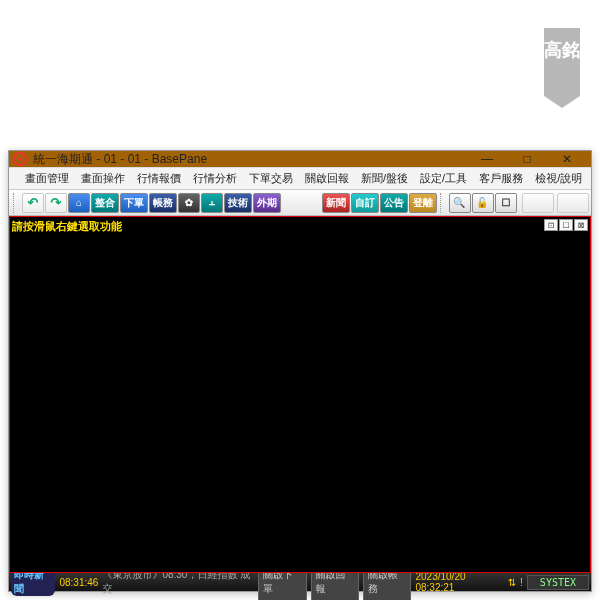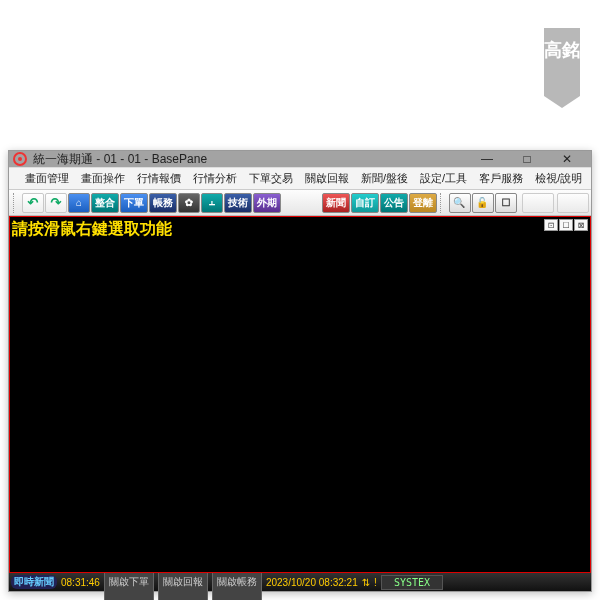--- a/index.html
+++ b/index.html
@@ -28,21 +28,21 @@
   .window {
     position: absolute;
     left: 8px; top: 150px;
     width: 584px; height: 442px;
     background: #f0f0f0;
     border: 1px solid #999;
     box-shadow: 0 2px 8px rgba(0,0,0,0.25);
     display: flex; flex-direction: column;
   }
   .titlebar {
-    height: 16px; background: #a3a3a3;
+    height: 16px; background: #a16207;
     display: flex; align-items: center;
     padding: 8px 4px;
     border-bottom: 1px solid #ddd;
   }
   .titleicon {
     width: 14px; height: 14px; border-radius: 50%;
     border: 2px solid #e33; margin-right: 6px;
     position: relative;
   }
   .titleicon::after { content:""; position:absolute; inset:3px; background:#e33; border-radius:50%; }
@@ -93,21 +93,21 @@
   .c-lite { background: linear-gradient(#fff,#ddd); color:#333; }
   .tb-spacer { flex:1; }
   .tb-extra { width:32px; height:20px; border:1px solid #ccc; background:linear-gradient(#fdfdfd,#eaeaea); border-radius:2px; margin-left:2px; display:flex; align-items:center; justify-content:center; color:#666; font-size:10px; }
   .content {
     flex: 1; border: 1px solid #d00;
     background: #000; position: relative;
     margin: 0;
   }
   .hint {
     position: absolute; left: 2px; top: 2px;
-    color: #ffe000; font-size: 16px; font-weight: bold;
+    color: #ffe000; font-size: 11px; font-weight: bold;
   }
   .mini-ctrls {
     position: absolute; right: 2px; top: 2px;
     display: flex; gap: 1px;
   }
   .mini-ctrls .mc { width:14px; height:12px; background:#f8f8f8; border:1px solid #999; font-size:8px; display:flex; align-items:center; justify-content:center; cursor:pointer; color:#333;}
   .statusbar {
     height: 18px;
     background: linear-gradient(#333,#111);
     display: flex; align-items: center;
@@ -183,20 +183,21 @@
     <div class="mini-ctrls">
       <div class="mc">⊡</div>
       <div class="mc">☐</div>
       <div class="mc">⊠</div>
     </div>
   </div>
 
   <div class="statusbar">
     <span class="st-lbl">即時新聞</span>
     <span class="st-yel">08:31:46</span>
+    <span class="st-gray">《東京股市》08:30，日經指數 成交</span>
     <span class="st-btn">關啟下單</span>
     <span class="st-btn">關啟回報</span>
     <span class="st-btn">關啟帳務</span>
     <span class="st-yel">2023/10/20 08:32:21</span>
     <span style="color:#fc0">⇅</span>
     <span style="color:#fc0">!</span>
     <span class="st-systex">SYSTEX</span>
   </div>
 </div>
 

